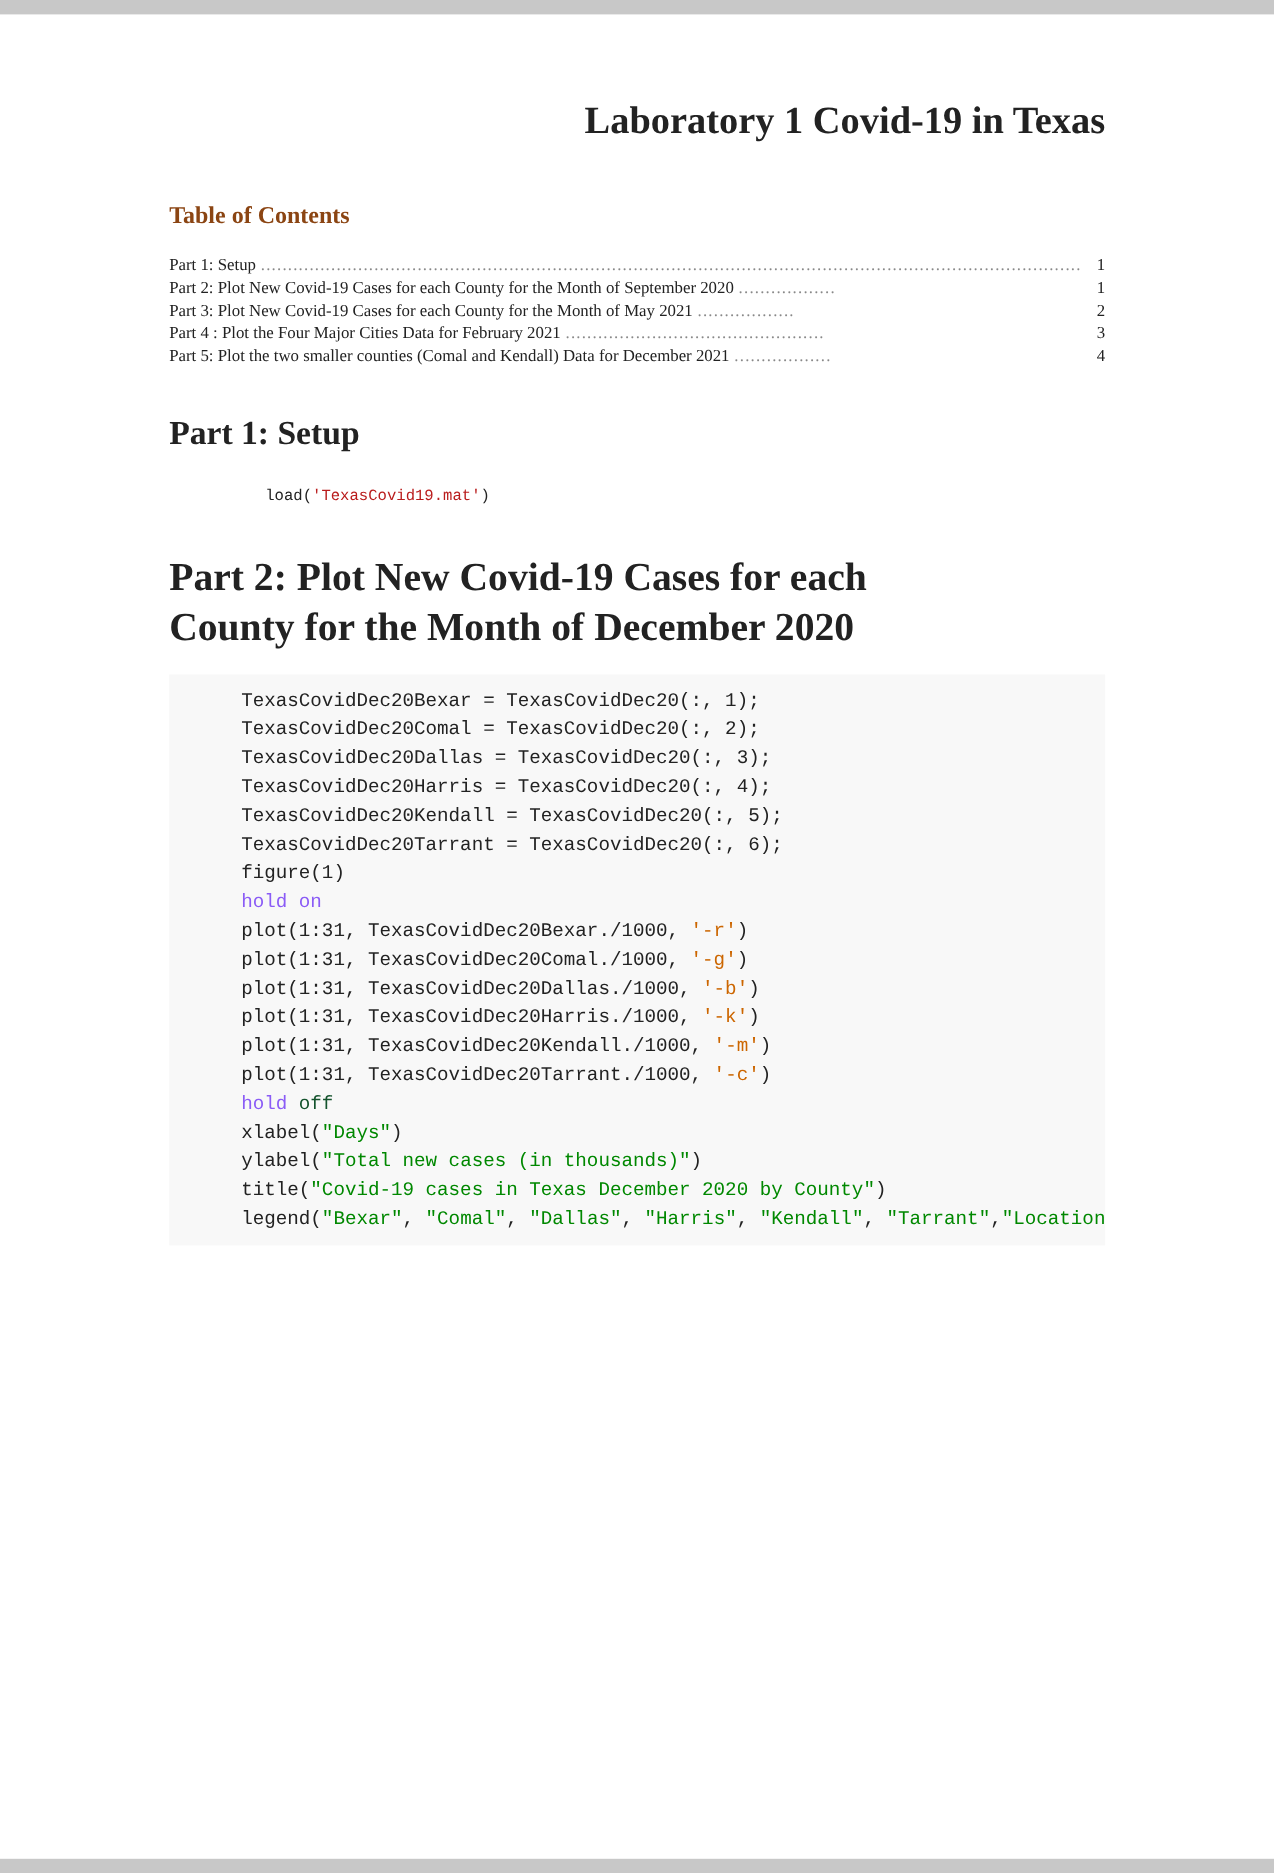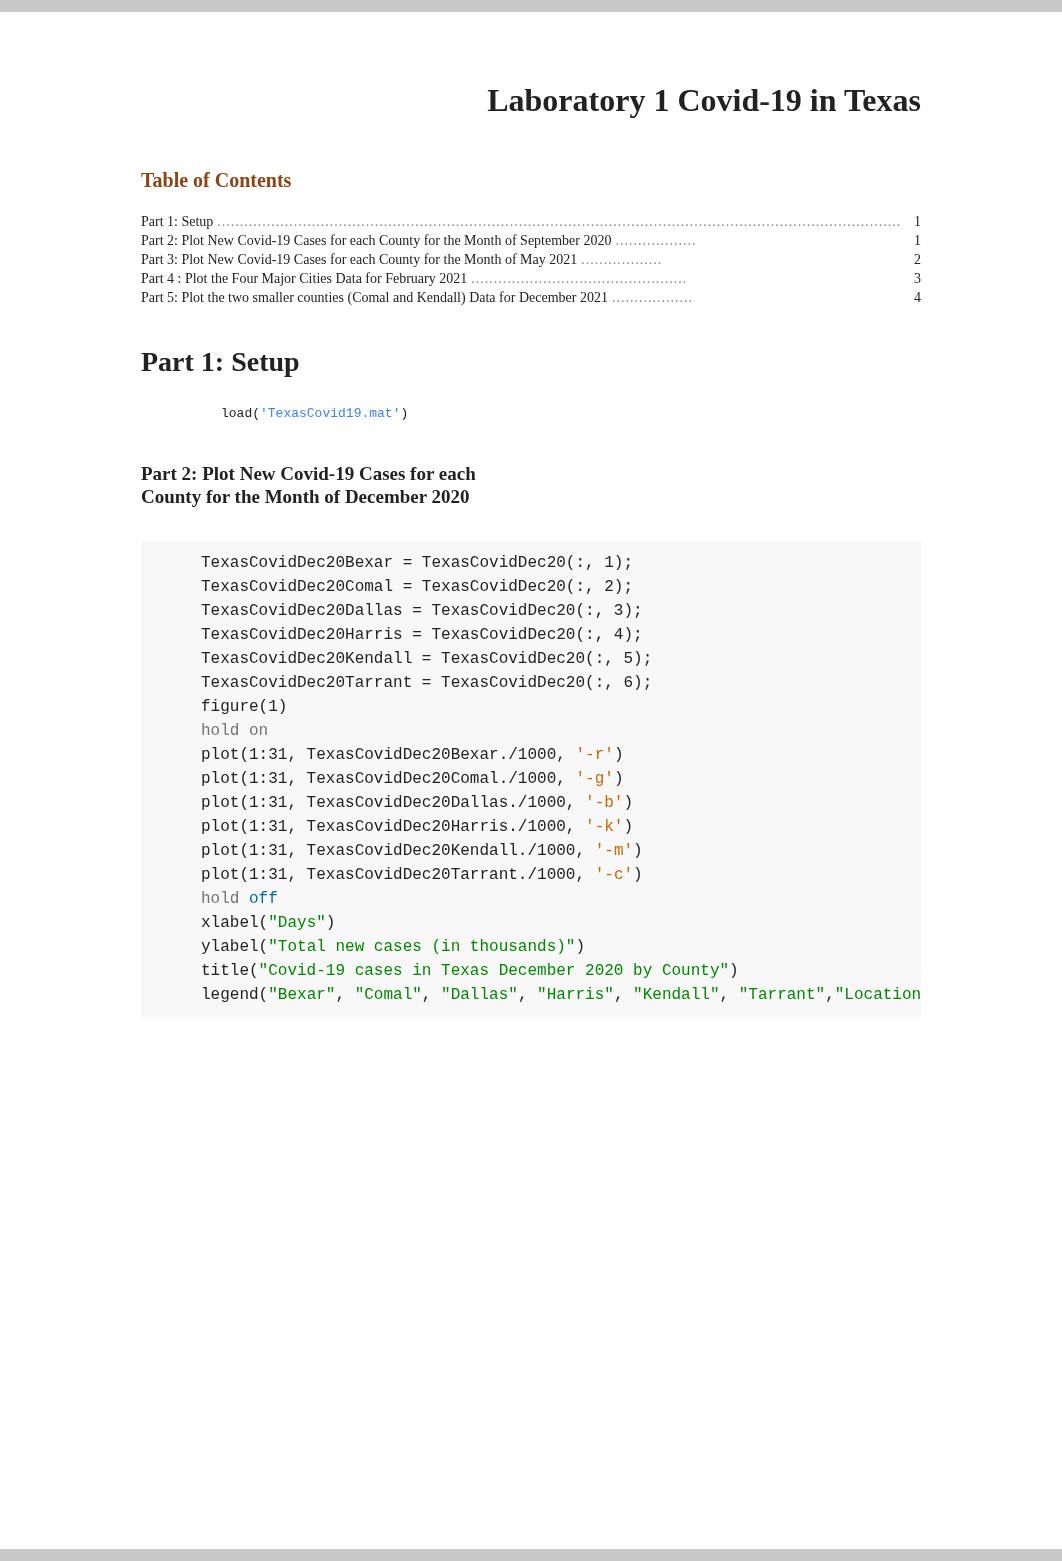--- a/index.html
+++ b/index.html
@@ -65,24 +65,24 @@
     }
 
     .section-title {
       font-size: 28px;
       font-weight: bold;
       margin-top: 40px;
       margin-bottom: 18px;
     }
 
     .section-title-large {
-      font-size: 19px;
+      font-size: 33px;
       font-weight: bold;
       margin-top: 30px;
-      margin-bottom: 32px;
+      margin-bottom: 18px;
       line-height: 1.25;
     }
 
     .code-block {
       font-family: Liberation Mono, monospace;
       font-size: 16px;
       background: #f8f8f8;
       border: none;
       padding: 10px 20px 10px 60px;
       white-space: pre;
@@ -92,25 +92,25 @@
 
     .code-inline {
       font-family: 'Courier New', Courier, monospace;
       font-size: 13px;
       padding: 8px 20px 8px 80px;
       white-space: pre;
       line-height: 1.5;
     }
 
     .c-default { color: #222; }
-    .c-string { color: #3b82f6; }
-    .c-keyword { color: #737373; }
+    .c-string { color: #b91c1c; }
+    .c-keyword { color: #8b5cf6; }
     .c-string2 { color: #cc6600; }
     .c-strgreen { color: #008800; }
-    .c-red { color: #0369a1; }
+    .c-red { color: #14532d; }
 
     .top-bar {
       height: 12px;
       background: #c8c8c8;
       margin-bottom: 0;
     }
 
     .bottom-bar {
       height: 12px;
       background: #c8c8c8;

